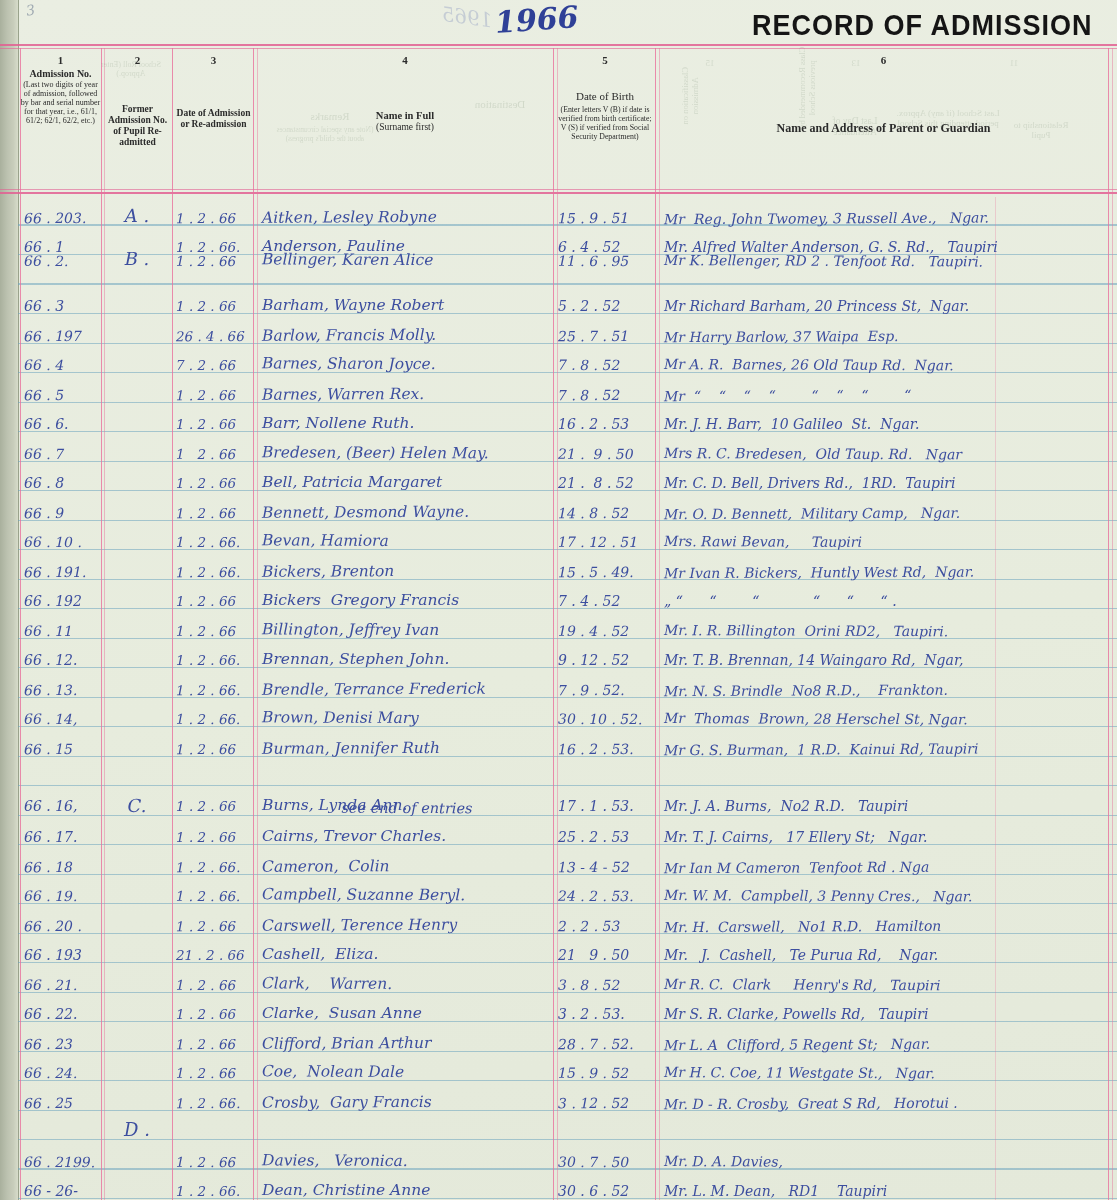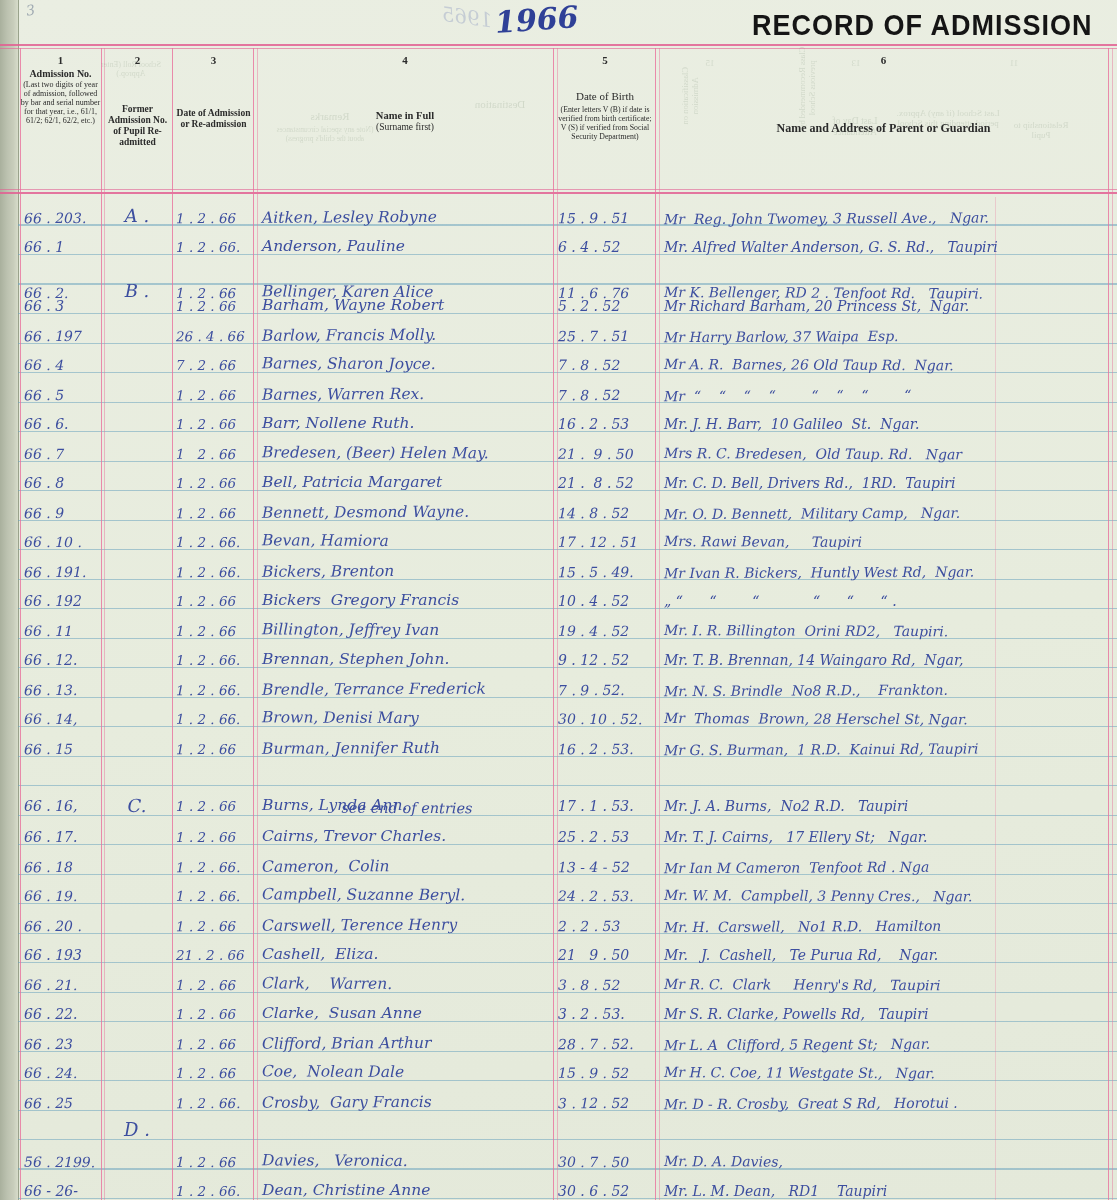--- a/index.html
+++ b/index.html
@@ -148,26 +148,26 @@
         <div class="cell c-parent">Mr  Reg. John Twomey, 3 Russell Ave.,   Ngar.</div>
       </div>
       <div class="row" style="top: 226.5px;">
         <div class="cell c-adm">66 . 1</div>
         <div class="cell c-former"></div>
         <div class="cell c-date">1 . 2 . 66.</div>
         <div class="cell c-name">Anderson, Pauline</div>
         <div class="cell c-dob">6 . 4 . 52</div>
         <div class="cell c-parent">Mr. Alfred Walter Anderson, G. S. Rd.,   Taupiri</div>
       </div>
-      <div class="row" style="top: 272px;">
+      <div class="row" style="top: 240px;">
         <div class="cell c-adm">66 . 2.</div>
         <div class="cell c-former">B .</div>
         <div class="cell c-date">1 . 2 . 66</div>
         <div class="cell c-name">Bellinger, Karen Alice</div>
-        <div class="cell c-dob">11 . 6 . 76</div>
+        <div class="cell c-dob">11 . 6 . 95</div>
         <div class="cell c-parent">Mr K. Bellenger, RD 2 . Tenfoot Rd.   Taupiri.</div>
       </div>
       <div class="row" style="top: 285.5px;">
         <div class="cell c-adm">66 . 3</div>
         <div class="cell c-former"></div>
         <div class="cell c-date">1 . 2 . 66</div>
         <div class="cell c-name">Barham, Wayne Robert</div>
         <div class="cell c-dob">5 . 2 . 52</div>
         <div class="cell c-parent">Mr Richard Barham, 20 Princess St,  Ngar.</div>
       </div>
@@ -241,21 +241,21 @@
         <div class="cell c-date">1 . 2 . 66.</div>
         <div class="cell c-name">Bickers, Brenton</div>
         <div class="cell c-dob">15 . 5 . 49.</div>
         <div class="cell c-parent">Mr Ivan R. Bickers,  Huntly West Rd,  Ngar.</div>
       </div>
       <div class="row" style="top: 580.5px;">
         <div class="cell c-adm">66 . 192</div>
         <div class="cell c-former"></div>
         <div class="cell c-date">1 . 2 . 66</div>
         <div class="cell c-name">Bickers  Gregory Francis</div>
-        <div class="cell c-dob">10 . 4 . 52</div>
+        <div class="cell c-dob">7 . 4 . 52</div>
         <div class="cell c-parent">„ “      “        “            “      “      “ .</div>
       </div>
       <div class="row" style="top: 610px;">
         <div class="cell c-adm">66 . 11</div>
         <div class="cell c-former"></div>
         <div class="cell c-date">1 . 2 . 66</div>
         <div class="cell c-name">Billington, Jeffrey Ivan</div>
         <div class="cell c-dob">19 . 4 . 52</div>
         <div class="cell c-parent">Mr. I. R. Billington  Orini RD2,   Taupiri.</div>
       </div>
@@ -389,21 +389,21 @@
       </div>
       <div class="row" style="top: 1111.5px;">
         <div class="cell c-adm"></div>
         <div class="cell c-former">D .</div>
         <div class="cell c-date"></div>
         <div class="cell c-name"></div>
         <div class="cell c-dob"></div>
         <div class="cell c-parent"></div>
       </div>
       <div class="row" style="top: 1141px;">
-        <div class="cell c-adm">56 . 2199.</div>
+        <div class="cell c-adm">66 . 2199.</div>
         <div class="cell c-former"></div>
         <div class="cell c-date">1 . 2 . 66</div>
         <div class="cell c-name">Davies,   Veronica.</div>
         <div class="cell c-dob">30 . 7 . 50</div>
         <div class="cell c-parent">Mr. D. A. Davies,</div>
       </div>
       <div class="row" style="top: 1170.5px;">
         <div class="cell c-adm">66 - 26-</div>
         <div class="cell c-former"></div>
         <div class="cell c-date">1 . 2 . 66.</div>

